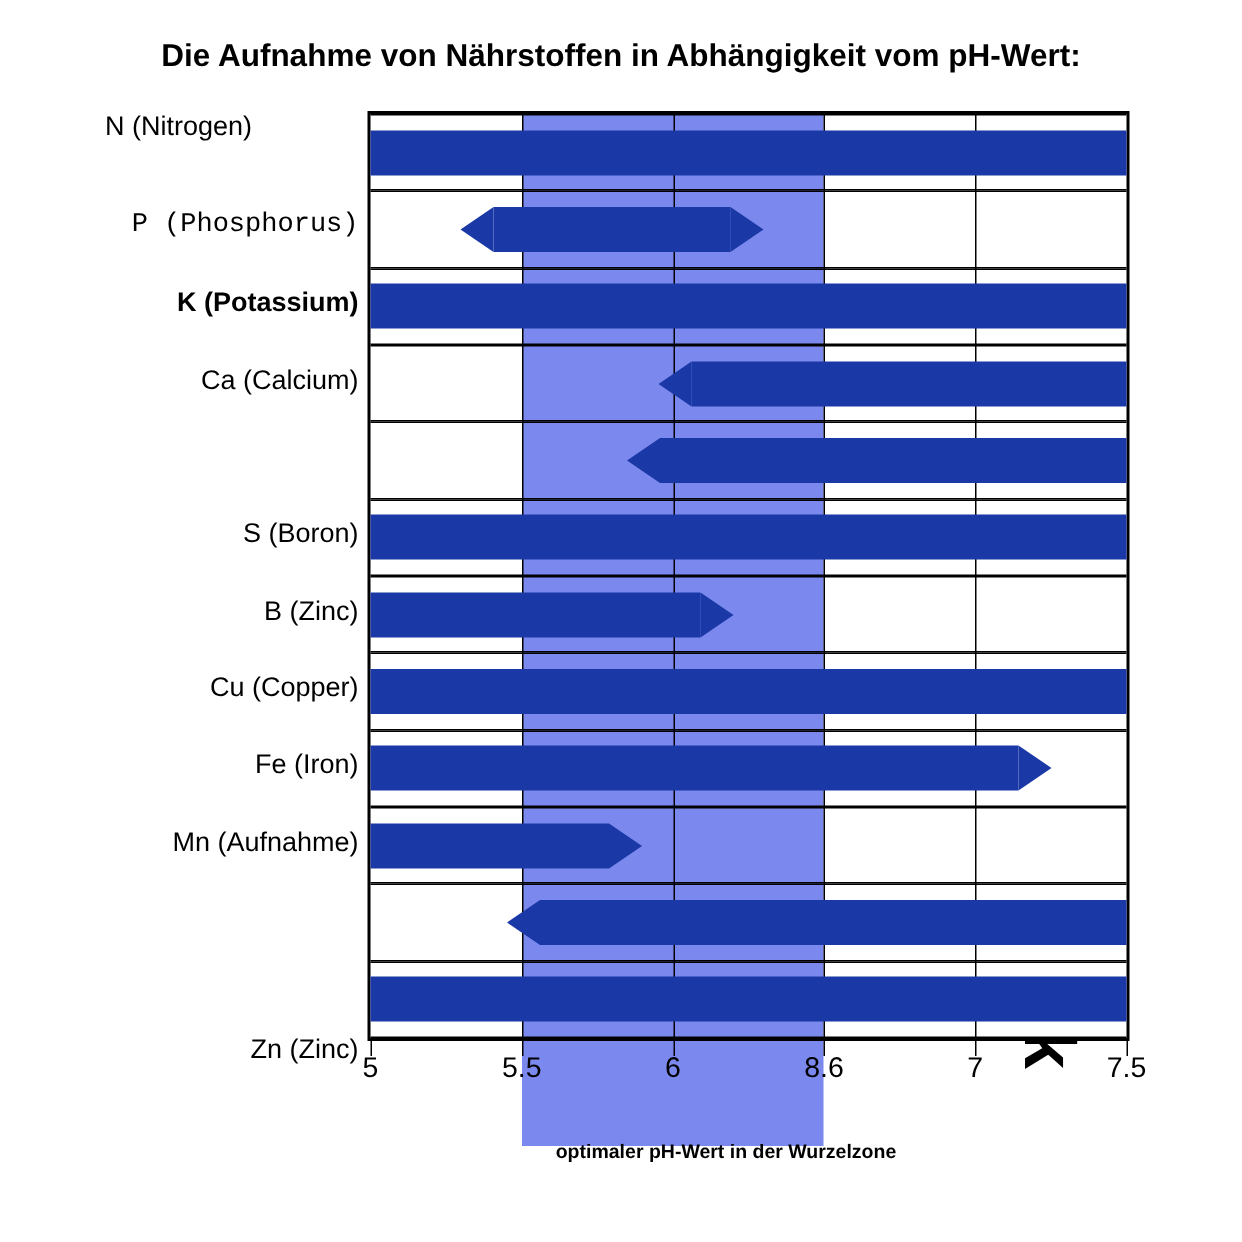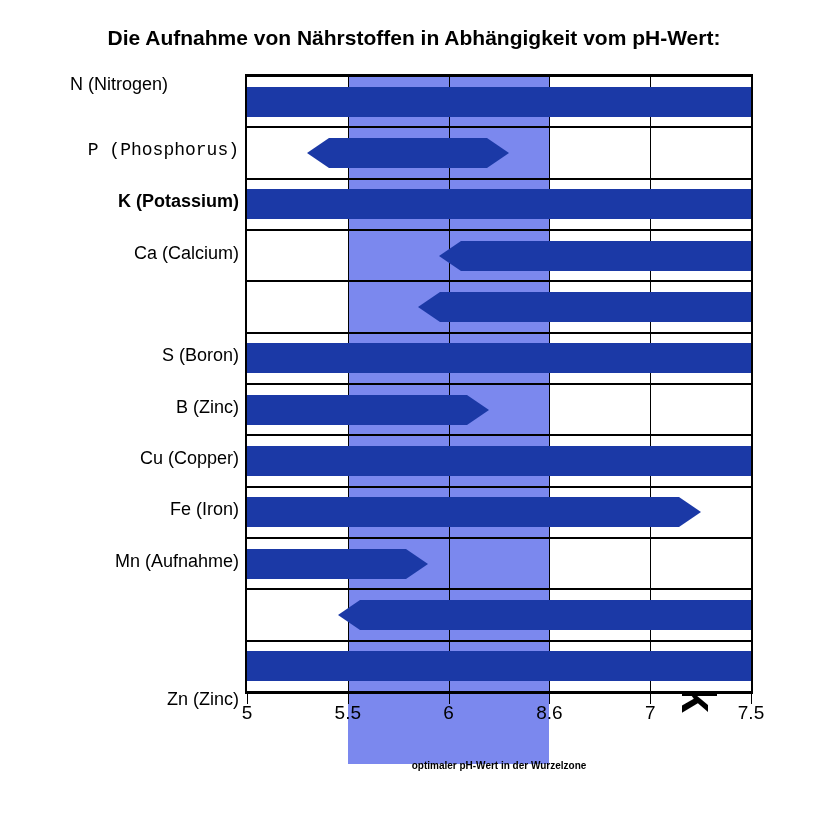--- a/index.html
+++ b/index.html
@@ -147,23 +147,23 @@
   #footer-band {
     position: absolute;
     top: 694px;
     height: 70px;
     background: #7b88ee;
   }
   #footer-caption {
     position: absolute;
     top: 760px;
     width: 508px;
-    left: 245px;
+    left: 230px;
     text-align: center;
-    font-size: 10px;
+    font-size: 13px;
     font-weight: bold;
     color: #000000;
   }
 </style>
 </head>
 <body>
 
 <div id="root">
 
   <div id="chart-title">Die Aufnahme von Nährstoffen in Abhängigkeit vom pH-Wert:</div>

